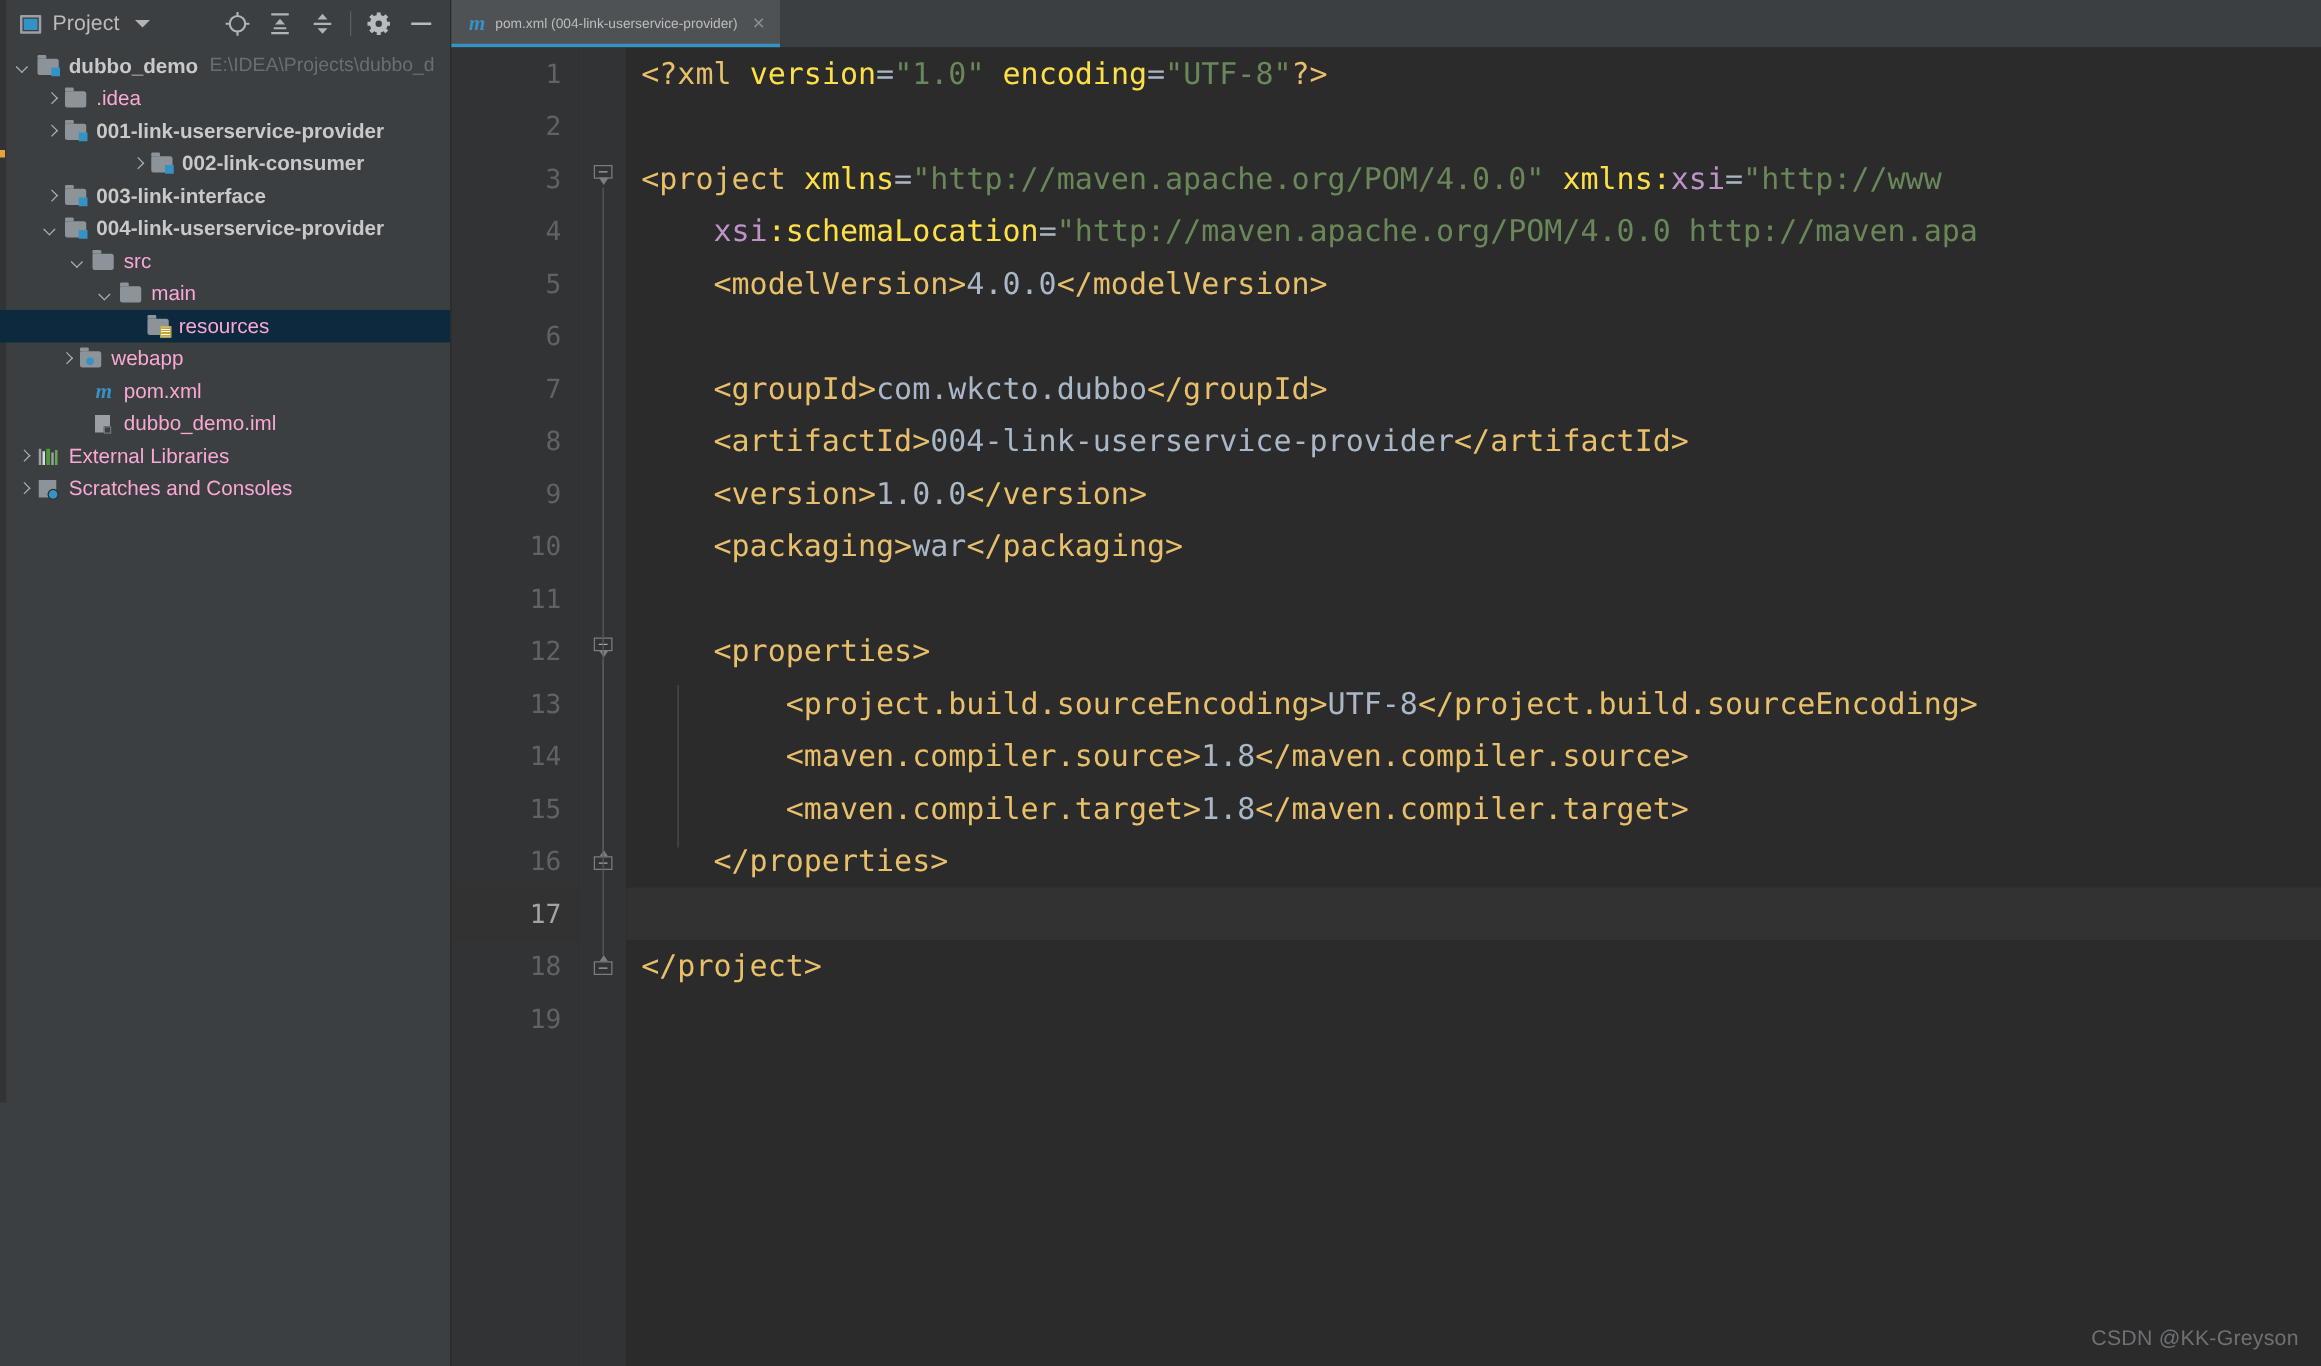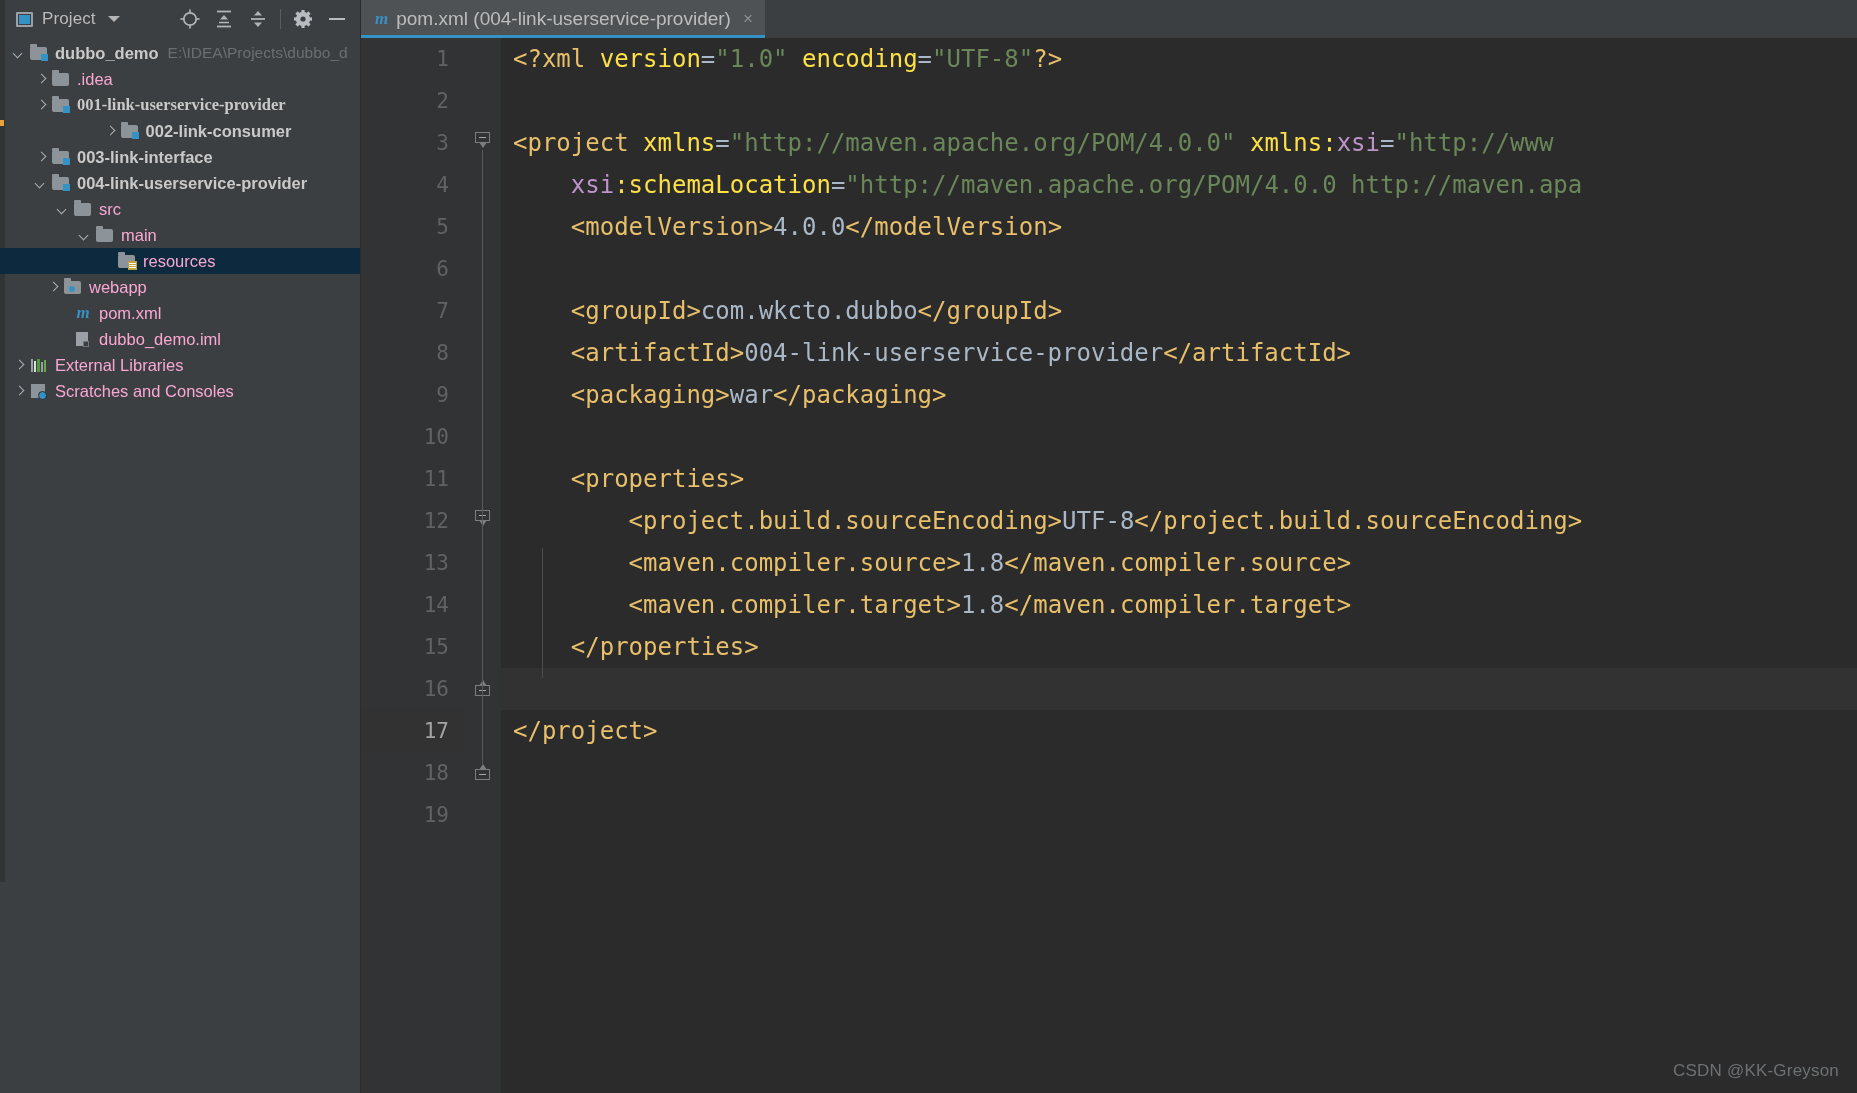--- a/index.html
+++ b/index.html
@@ -262,21 +262,21 @@
     align-items: center;
     padding: 0 12px 0 14px;
     background: #4e5254;
     position: relative;
     box-sizing: border-box;
     cursor: default;
   }
   .tab .m-icon { margin-right: 8px; }
   .tab-label {
     color: #bdbdbd;
-    font-size: 19px;
+    font-size: 11px;
   }
   .tab-close {
     margin-left: 12px;
     color: #8a8f92;
     font-size: 17px;
     line-height: 16px;
   }
   .tab::after {
     content:"";
     position:absolute; left:0; right:0; bottom:0;
@@ -494,21 +494,21 @@
           <span class="lbl bold">dubbo_demo</span>
           <span class="sub">E:\IDEA\Projects\dubbo_d</span>
         </div>
         <div class="row" style="padding-left: 36px;">
           <div class="arrow right"></div>
           <div class="ficon">
             <span class="fold-gray"></span>
           </div>
           <span class="lbl">.idea</span>
         </div>
-        <div class="row" style="padding-left: 36px; font-family: Liberation Serif, serif;">
+        <div class="row" style="padding-left: 36px;">
           <div class="arrow right"></div>
           <div class="ficon">
             <span class="fold-gray">
               <span class="badge-blue"></span>
             </span>
           </div>
           <span class="lbl bold">001-link-userservice-provider</span>
         </div>
         <div class="row" style="padding-left: 36px; justify-content: center;">
           <div class="arrow right"></div>
@@ -688,20 +688,21 @@
         </div>
       <div id="code">
           <div class="codeline"><span class="t-pi">&lt;?xml </span><span class="t-attr">version</span><span class="t-eq">=</span><span class="t-val">"1.0"</span><span class="t-txt"> </span><span class="t-attr">encoding</span><span class="t-eq">=</span><span class="t-val">"UTF-8"</span><span class="t-pi">?&gt;</span></div>
           <div class="codeline"></div>
           <div class="codeline"><span class="t-tag">&lt;project</span><span class="t-txt"> </span><span class="t-attr">xmlns</span><span class="t-eq">=</span><span class="t-val">"http://maven.apache.org/POM/4.0.0"</span><span class="t-txt"> </span><span class="t-attr">xmlns:</span><span class="t-ns">xsi</span><span class="t-eq">=</span><span class="t-val">"http://www</span></div>
           <div class="codeline"><span class="t-txt">    </span><span class="t-ns">xsi</span><span class="t-attr">:schemaLocation</span><span class="t-eq">=</span><span class="t-val">"http://maven.apache.org/POM/4.0.0 http://maven.apa</span></div>
           <div class="codeline"><span class="t-txt">    </span><span class="t-tag">&lt;modelVersion&gt;</span><span class="t-txt">4.0.0</span><span class="t-tag">&lt;/modelVersion&gt;</span></div>
           <div class="codeline"></div>
           <div class="codeline"><span class="t-txt">    </span><span class="t-tag">&lt;groupId&gt;</span><span class="t-txt">com.wkcto.dubbo</span><span class="t-tag">&lt;/groupId&gt;</span></div>
           <div class="codeline"><span class="t-txt">    </span><span class="t-tag">&lt;artifactId&gt;</span><span class="t-txt">004-link-userservice-provider</span><span class="t-tag">&lt;/artifactId&gt;</span></div>
+          <div class="codeline"><span class="t-txt">    </span><span class="t-tag">&lt;version&gt;</span><span class="t-txt">1.0.0</span><span class="t-tag">&lt;/version&gt;</span></div>
           <div class="codeline"><span class="t-txt">    </span><span class="t-tag">&lt;packaging&gt;</span><span class="t-txt">war</span><span class="t-tag">&lt;/packaging&gt;</span></div>
           <div class="codeline"></div>
           <div class="codeline"><span class="t-txt">    </span><span class="t-tag">&lt;properties&gt;</span></div>
           <div class="codeline"><span class="t-txt">        </span><span class="t-tag">&lt;project.build.sourceEncoding&gt;</span><span class="t-txt">UTF-8</span><span class="t-tag">&lt;/project.build.sourceEncoding&gt;</span></div>
           <div class="codeline"><span class="t-txt">        </span><span class="t-tag">&lt;maven.compiler.source&gt;</span><span class="t-txt">1.8</span><span class="t-tag">&lt;/maven.compiler.source&gt;</span></div>
           <div class="codeline"><span class="t-txt">        </span><span class="t-tag">&lt;maven.compiler.target&gt;</span><span class="t-txt">1.8</span><span class="t-tag">&lt;/maven.compiler.target&gt;</span></div>
           <div class="codeline"><span class="t-txt">    </span><span class="t-tag">&lt;/properties&gt;</span></div>
           <div class="codeline current"></div>
           <div class="codeline"><span class="t-tag">&lt;/project&gt;</span></div>
           <div class="codeline"></div>

